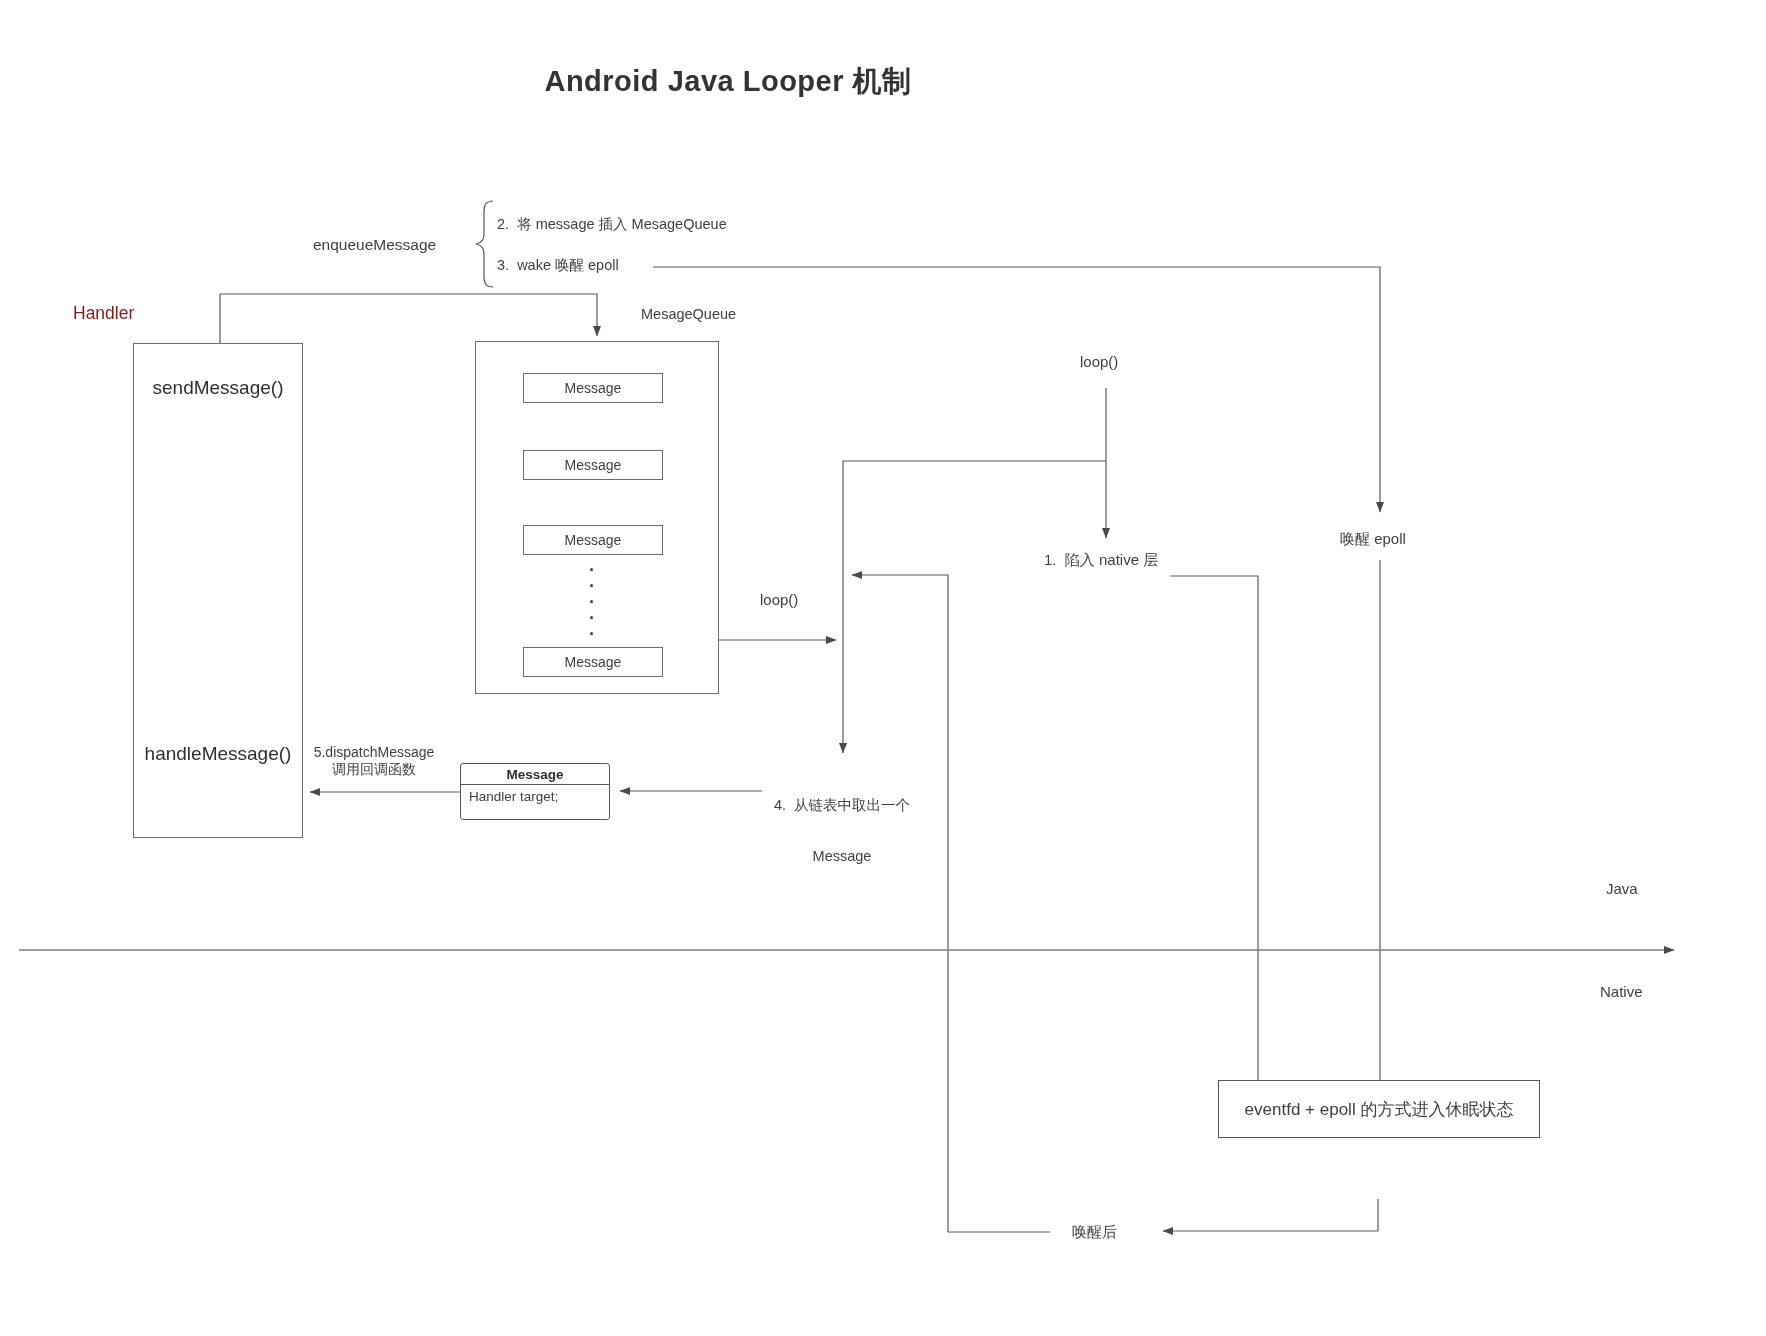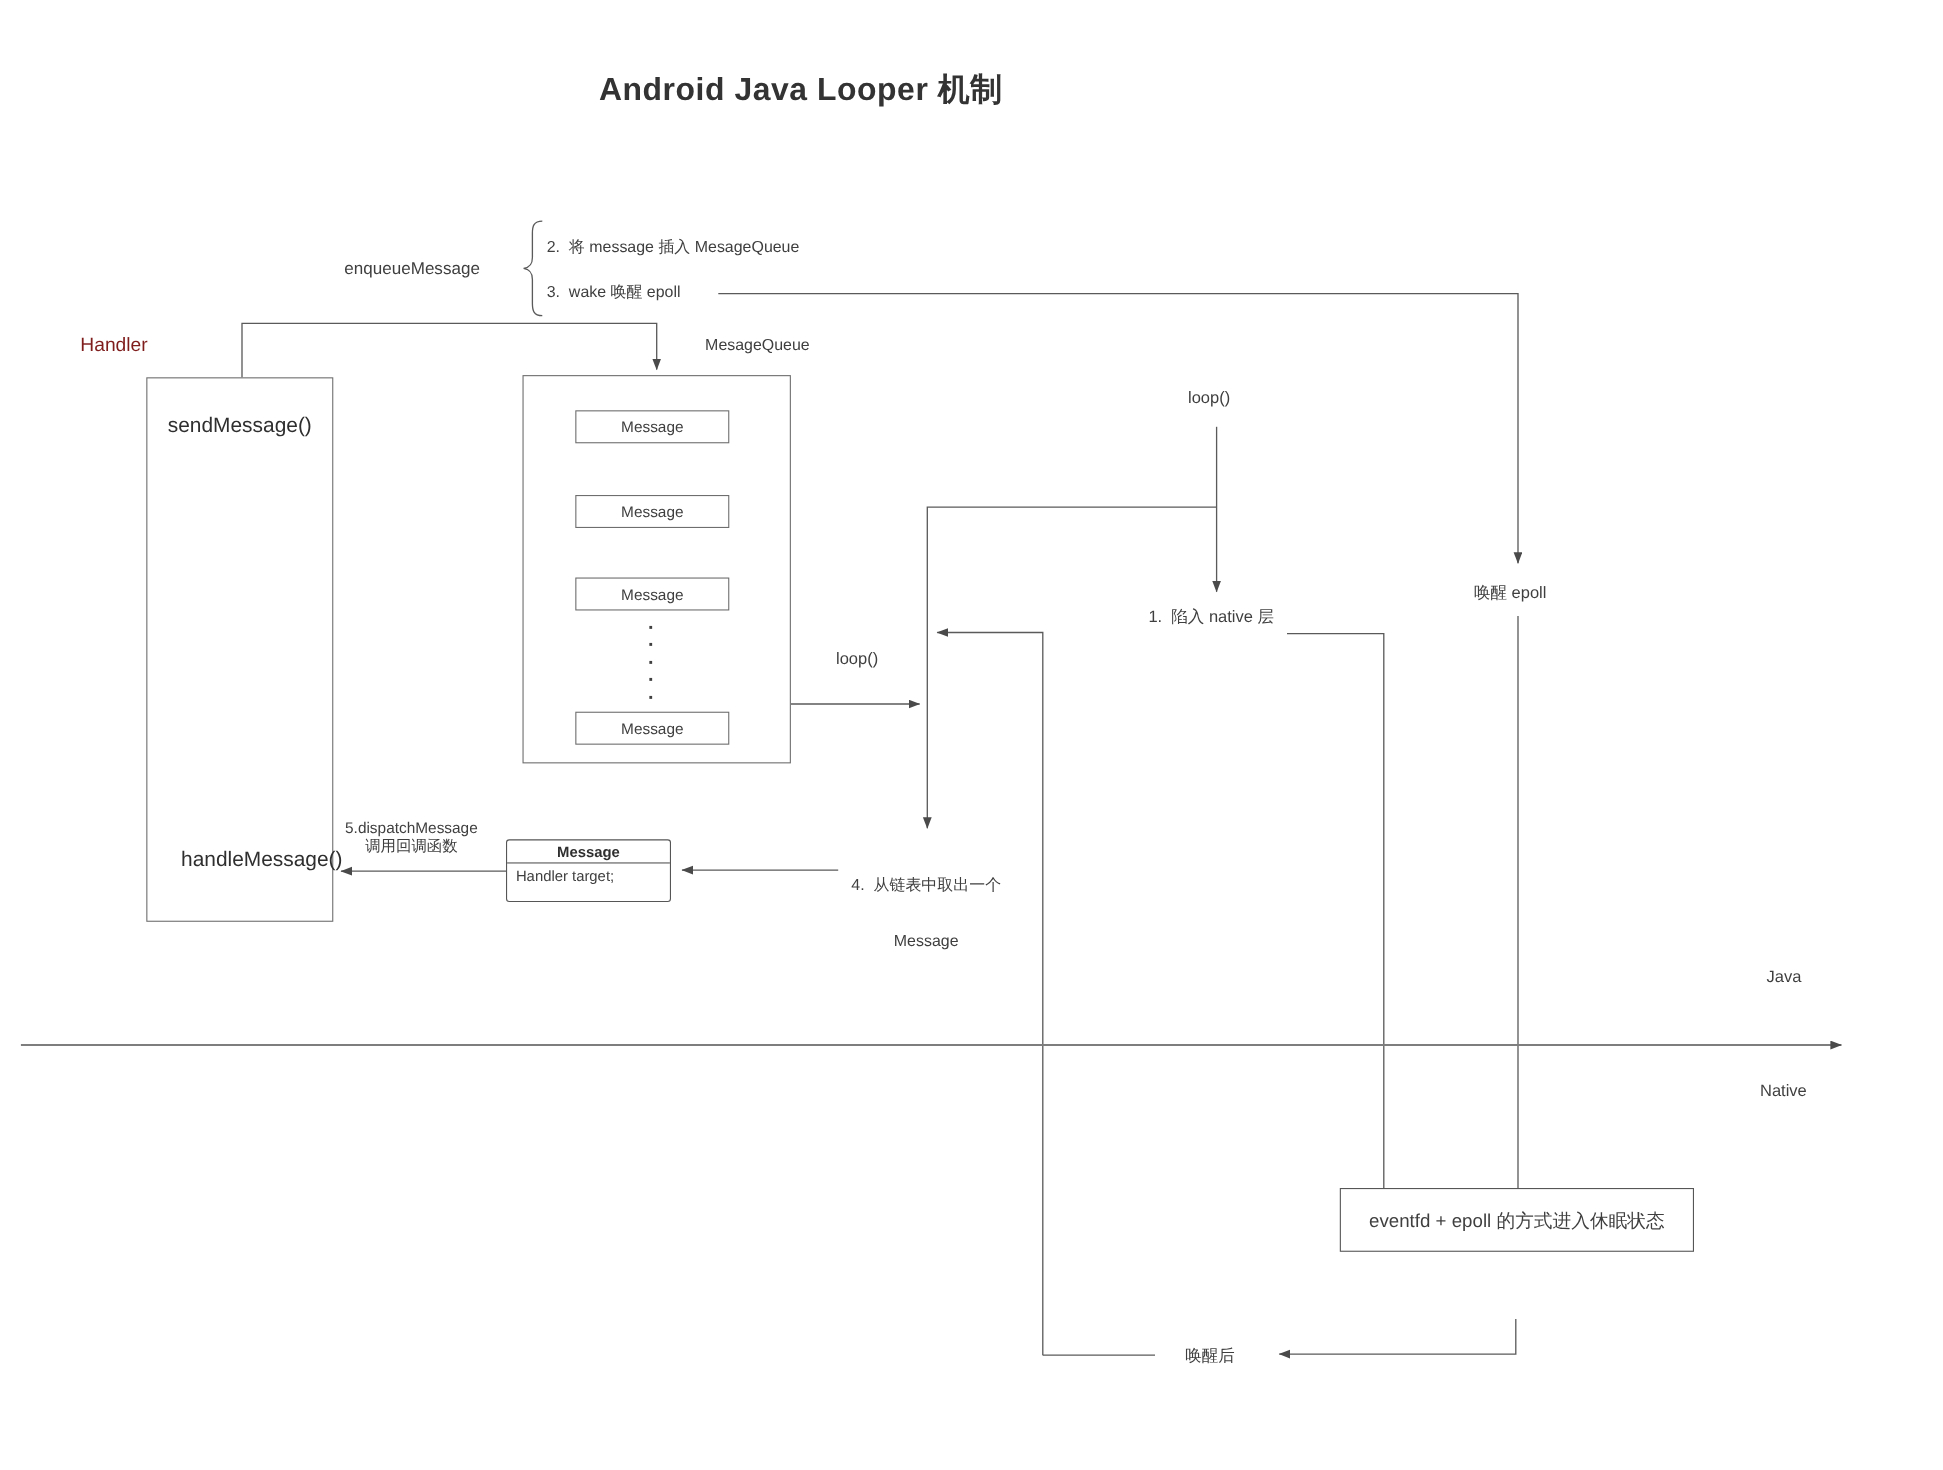--- a/index.html
+++ b/index.html
@@ -100,21 +100,21 @@
 
   <div class="title">Android Java Looper 机制</div>
 
   <div class="lbl" style="left:313px;top:236px;font-size:15.5px;">enqueueMessage</div>
   <div class="lbl" style="left:497px;top:215px;font-size:14.5px;">2.  将 message 插入 MesageQueue</div>
   <div class="lbl" style="left:497px;top:256px;font-size:14.5px;">3.  wake 唤醒 epoll</div>
 
   <div class="lbl" style="left:73px;top:303px;font-size:17.5px;color:#7f1d1d;">Handler</div>
   <div class="box handler-box"></div>
   <div class="method-lbl" style="top:377px;">sendMessage()</div>
-  <div class="method-lbl" style="top:771px;padding-left:20px;">handleMessage()</div>
+  <div class="method-lbl" style="top:743px;">handleMessage()</div>
 
   <div class="lbl" style="left:641px;top:306px;font-size:14.5px;">MesageQueue</div>
   <div class="box queue-box"></div>
   <div class="msg-item" style="top:373px;">Message</div>
   <div class="msg-item" style="top:450px;">Message</div>
   <div class="msg-item" style="top:525px;">Message</div>
   <div class="msg-item" style="top:647px;">Message</div>
   <div class="dots">·
 ·
 ·
@@ -135,18 +135,18 @@
     <div>调用回调函数</div>
   </div>
 
   <div class="detail-box">
     <div class="detail-header">Message</div>
     <div class="detail-body">Handler target;</div>
   </div>
 
   <div class="lbl" style="left:1340px;top:530px;font-size:15px;">唤醒 epoll</div>
   <div class="sleep-box">eventfd + epoll 的方式进入休眠状态</div>
-  <div class="lbl" style="left:1072px;top:1223px;width:56px;text-align:center;font-size:15px;">唤醒后</div>
+  <div class="lbl" style="left:1072px;top:1223px;width:56px;text-align:left;font-size:15px;">唤醒后</div>
 
   <div class="lbl" style="left:1606px;top:880px;font-size:15px;">Java</div>
   <div class="lbl" style="left:1600px;top:983px;font-size:15px;">Native</div>
 
 </div>
 
 </body></html>

